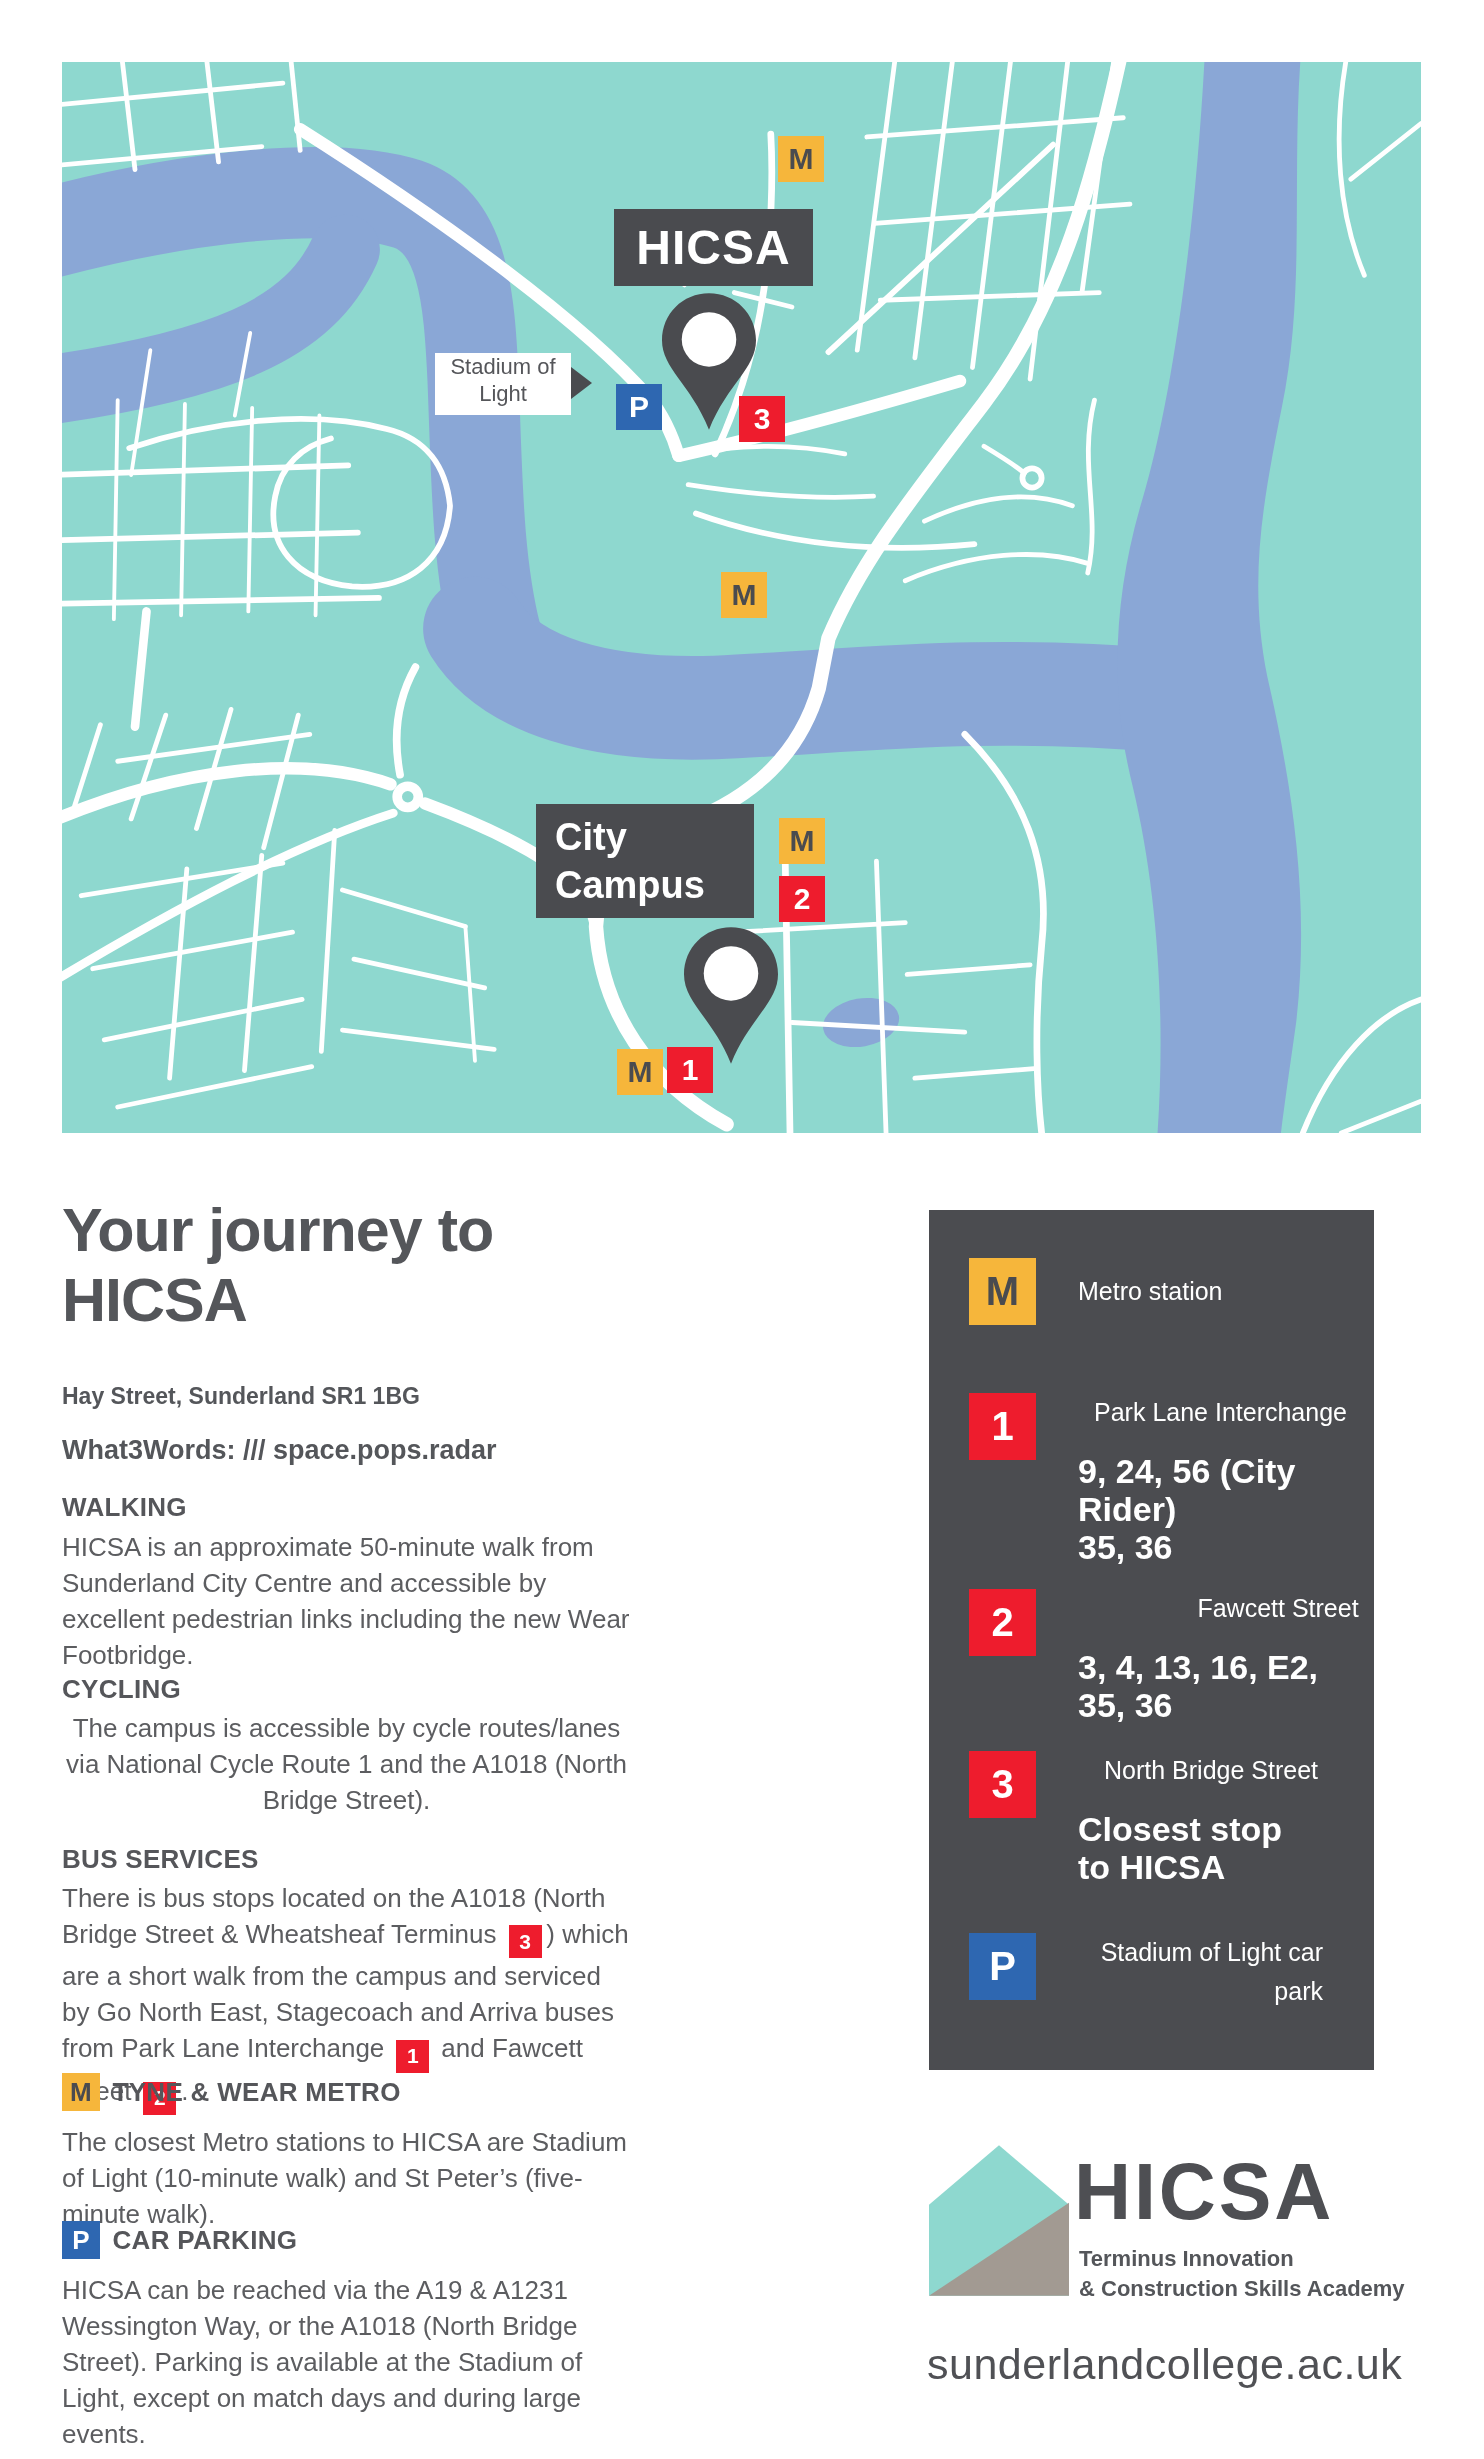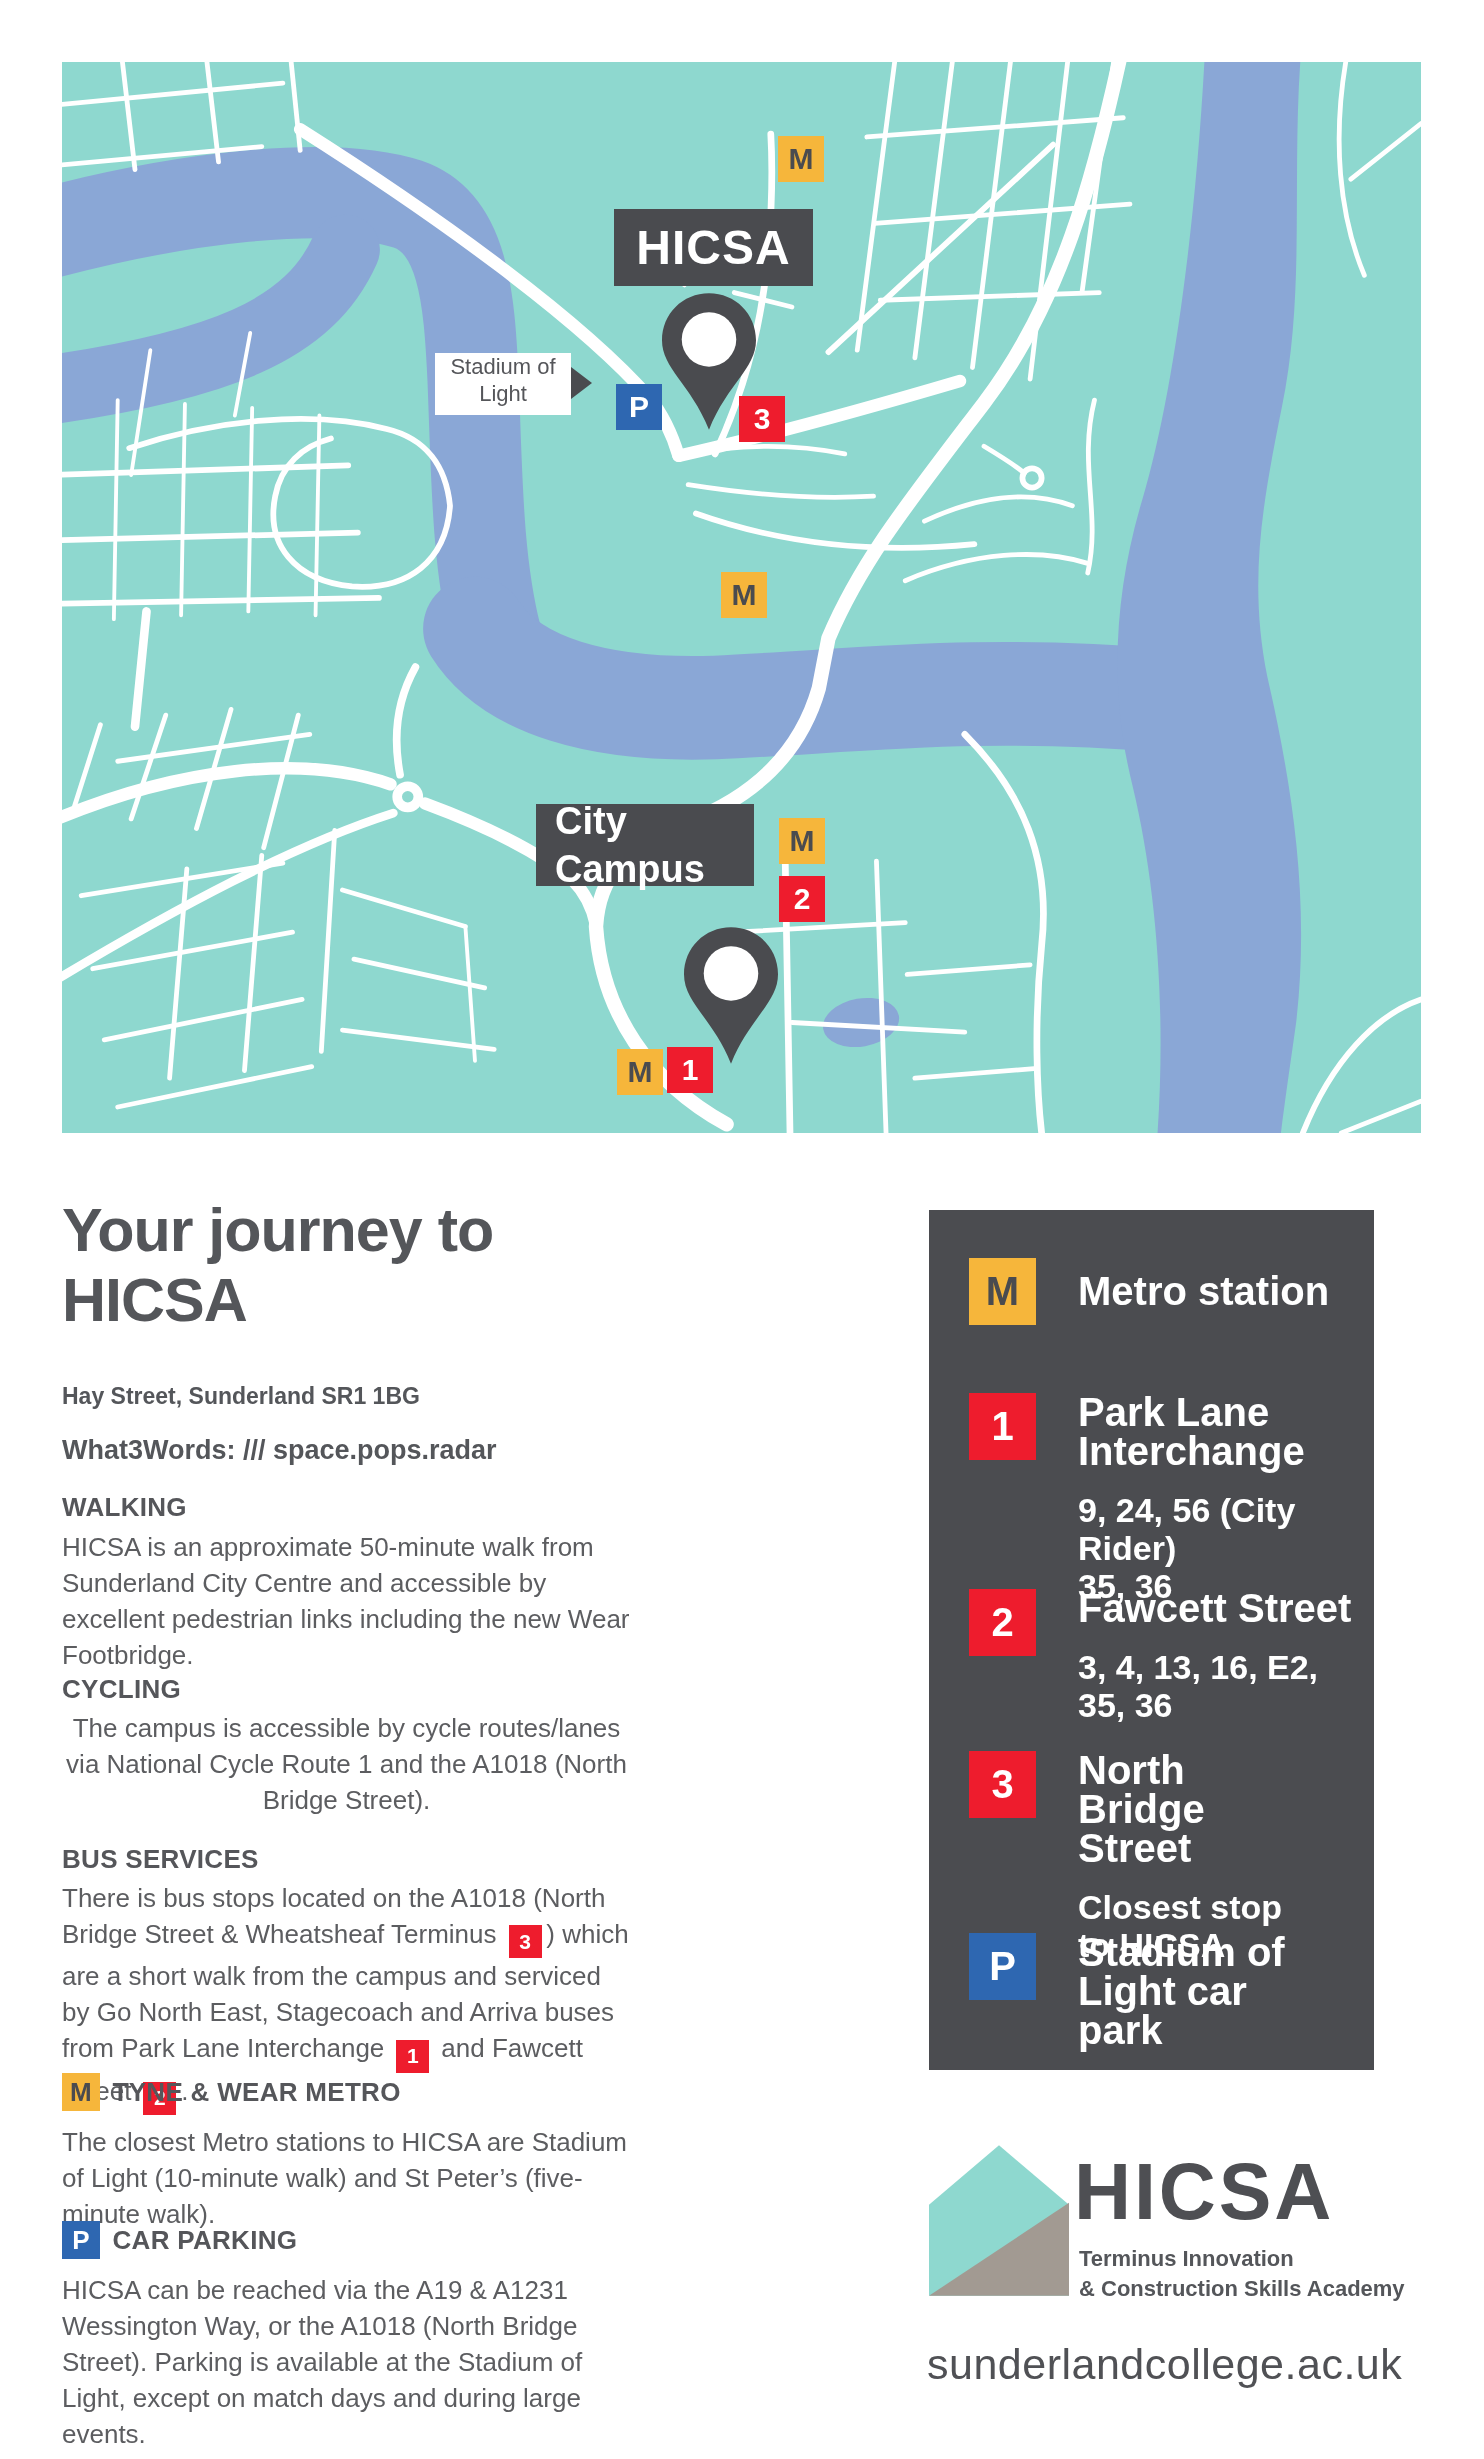--- a/index.html
+++ b/index.html
@@ -27,21 +27,21 @@
   }
   .badge-m { background:#f6b63b; color:#4a4b4f; }
   .badge-red { background:#ee1c2d; color:#ffffff; }
   .badge-p { background:#2e67b1; color:#ffffff; }
 
   .map-label-dark {
     position:absolute; background:#4a4b4f; color:#ffffff;
     font-weight:bold; display:flex; align-items:center;
   }
   #hicsa-label { left:552px; top:147px; width:199px; height:77px; font-size:48px; justify-content:center; letter-spacing:1px; }
-  #city-campus-label { left:474px; top:742px; width:218px; height:82px; font-size:38px; line-height:48px; padding-left:19px; }
+  #city-campus-label { left:474px; top:742px; width:218px; height:114px; font-size:38px; line-height:48px; padding-left:19px; }
 
   #stadium-label {
     position:absolute; left:373px; top:291px; width:136px; height:62px;
     background:#ffffff; color:#55565a; font-size:22px; line-height:27px;
     display:flex; align-items:flex-start; justify-content:center; text-align:center;
   }
   #stadium-arrow {
     position:absolute; left:509px; top:305px; width:0; height:0;
     border-top:16.3px solid transparent; border-bottom:16.3px solid transparent;
     border-left:21px solid #4a4b4f;
@@ -80,21 +80,21 @@
     background:#4b4c50;
   }
   .legend-row { position:absolute; left:40px; right:15.4px; display:flex; gap:42px; }
   .legend-row.center { align-items:center; }
   .legend-badge {
     width:67px; height:67px; flex:0 0 auto;
     display:flex; align-items:center; justify-content:center;
     font-size:40px; font-weight:bold;
   }
   .legend-text { color:#ffffff; }
-  .legend-label { font-size:40px; font-weight:bold; line-height:39px; }
+  .legend-label { font-size:25px; font-weight:normal; line-height:39px;text-align:right; }
   .legend-sub { font-size:34px; line-height:38px; font-weight:600; margin-top:20px; }
   #legend-row-m { top:48px; } #legend-row-1 { top:183px; }
   #legend-row-2 { top:379px; } #legend-row-3 { top:541px; }
   #legend-row-p { top:723px; }
 
   
   #footer-logo-icon { position:absolute; left:929px; top:2145px; }
   #footer-logo-name { position:absolute; left:1074px; top:2146px; font-size:79px; font-weight:bold; color:#4e4f53; letter-spacing:2.9px; }
   #footer-tagline { position:absolute; left:1079px; top:2244px; font-size:22px; font-weight:600; line-height:30px; color:#54565a; }
   #site-url { position:absolute; left:927px; top:2340px; font-size:43px; font-weight:500; color:#505155; letter-spacing:0.5px; }

